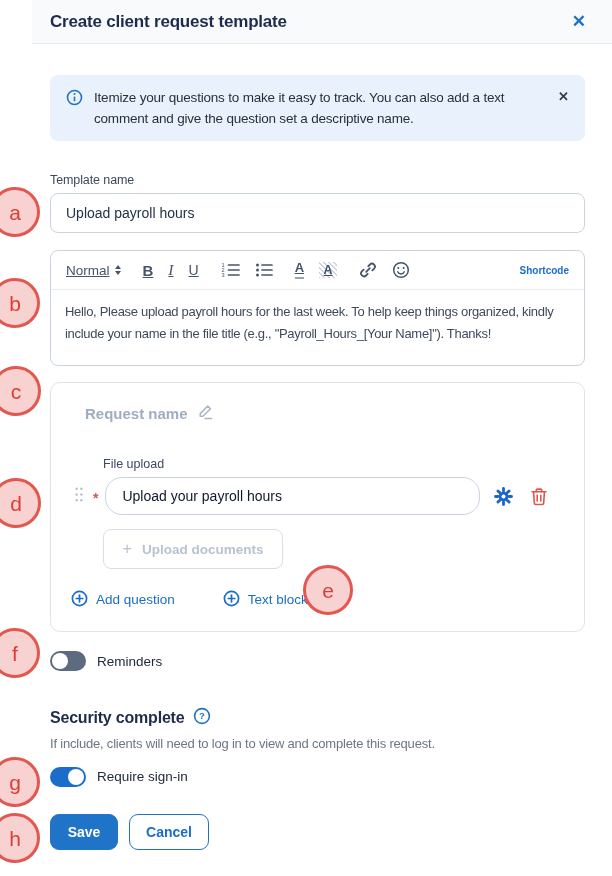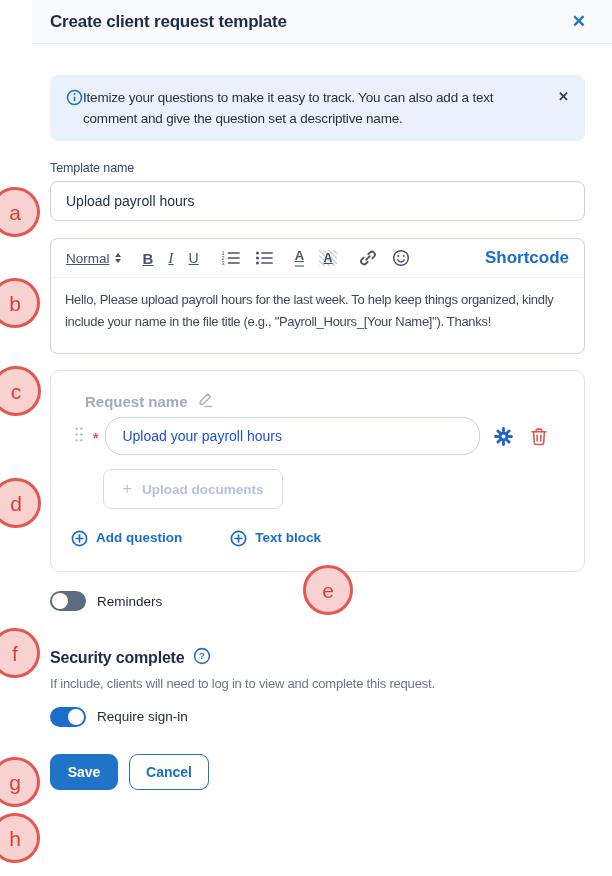--- a/index.html
+++ b/index.html
@@ -9,67 +9,67 @@
 
   .modal { position:absolute; left:32px; top:0; width:580px; height:876px; background:#fff; }
 
   .modal-header { height:44px; background:#f8fafc; border-bottom:1px solid #e7ecf2;
     display:flex; align-items:center; justify-content:space-between; padding:0 26px 0 18px; }
   .modal-title { font-size:17px; font-weight:bold; color:#1d2c4c; letter-spacing:-0.2px; }
   .modal-close { color:#2173c9; font-size:17px; font-weight:bold; cursor:pointer; line-height:1; }
 
   .modal-body { padding:31px 27px 0 18px; }
 
-  .banner { background:#e9f2fc; border-radius:8px; display:flex; 
+  .banner { background:#e9f2fc; border-radius:8px; display:flex; gap:11px;
     padding:12px 40px 12px 16px; position:relative; }
   .banner-icon { flex:0 0 auto; margin-top:2px; }
   .banner-text { font-size:13.5px; line-height:21px; color:#27303f; letter-spacing:-0.2px; max-width:455px; }
   .banner-close { position:absolute; right:16px; top:14px; color:#333e4e; font-size:13px; font-weight:bold; cursor:pointer; }
 
-  .field-label { margin-top:20px; font-size:12.5px; color:#3c4960; letter-spacing:-0.1px; }
+  .field-label { margin-top:32px; font-size:12.5px; color:#3c4960; letter-spacing:-0.1px; }
   .text-input { margin-top:6px; height:40px; border:1px solid #c9d4e0; border-radius:8px;
     display:flex; align-items:center; padding:0 15px; font-size:14px; color:#243246; background:#fff; }
 
   .editor { margin-top:17px; border:1px solid #c9d4e0; border-radius:8px; background:#fff; }
   .toolbar { height:39px; border-bottom:1px solid #e8edf2; display:flex; align-items:center; padding:0 15px; }
   .tb { display:inline-flex; align-items:center; justify-content:center; color:#44546a; cursor:pointer;text-decoration:underline; }
   .tb + .tb { margin-left:15px; }
   .tb.grp { margin-left:22px; }
   .format { font-size:13.5px; gap:5px; }
   .arrows { display:flex; flex-direction:column; gap:2px; }
   .arrows i { display:block; width:0; height:0; border-left:3.5px solid transparent; border-right:3.5px solid transparent; }
   .arrows .up { border-bottom:4.5px solid #44546a; }
   .arrows .dn { border-top:4.5px solid #44546a; }
   .tb-b { font-weight:bold; font-size:15px; }
   .tb-i { font-family:"Liberation Serif", serif; font-style:italic; font-size:15.5px; }
   .tb-u { font-size:14px; text-decoration:underline; }
   .tb-a { font-weight:bold; font-size:13px; border-bottom:2.5px solid #97a4b4; padding-bottom:1px; line-height:1.1; }
   .tb-ah { width:18px; height:16px; font-weight:bold; font-size:12.5px;
     background:repeating-linear-gradient(45deg,#ccd5df 0 1px,transparent 1px 3.5px); }
-  .shortcode { margin-left:auto; color:#1a6dc9; font-weight:bold; font-size:17px; cursor:pointer; }
+  .shortcode { margin-left:auto; color:#1a6dc9; font-weight:bold; font-size:10px; cursor:pointer; }
   .editor-body { padding:11px 15px 21px 14px; font-size:13px; line-height:21.5px; color:#3e4a5b; letter-spacing:-0.3px; }
 
   .card { margin-top:16px; border:1px solid #dde4ec; border-radius:10px; padding:20px 16px 24px 14px; }
   .req-name { margin-left:20px; display:flex; align-items:center; gap:9px;
     color:#9fadbf; font-weight:bold; font-size:15px; }
   .q-label { margin-left:38px; margin-top:34px; font-size:12.5px; color:#3c4960; }
   .q-row { margin-top:6px; margin-left:9px; display:flex; align-items:center; }
   .drag { cursor:grab; margin-right:9px; }
   .req-star { color:#e05252; font-size:14px; font-weight:bold; margin-right:7px; margin-top:3px; }
   .q-input { width:375px; height:38px; border:1px solid #c9d4e0; border-radius:17px;
-    display:flex; align-items:center; padding:0 16px; font-size:14px; color:#1d4ed8; }
+    display:flex; align-items:center; padding:0 16px; font-size:14px; color:#0f172a; }
   .icon-btn { display:inline-flex; align-items:center; justify-content:center; cursor:pointer; }
   .gear-btn { margin-left:14px; }
   .trash-btn { margin-left:17px; }
   .upload-btn { margin-left:38px; margin-top:14px; width:180px; height:40px; border:1px solid #d8dfe8;
     border-radius:8px; background:#fff; display:flex; align-items:center; justify-content:center; gap:10px;
     color:#b8c2d0; font-weight:bold; font-size:13.5px; cursor:pointer; }
   .upload-plus { font-size:16px; font-weight:normal; }
   .links-row { margin-top:21px; margin-left:6px; display:flex; align-items:center; }
-  .blue-link { display:inline-flex; align-items:flex-start; gap:8px; color:#1a6dc9; font-weight:bold;
+  .blue-link { display:inline-flex; align-items:flex-end; gap:8px; color:#1a6dc9; font-weight:normal;
     font-size:13.5px; cursor:pointer; }
   .blue-link + .blue-link { margin-left:48px; }
 
   .toggle-row { display:flex; align-items:center; gap:11px; }
   .row-reminders { margin-top:19px; }
   .toggle { width:36px; height:20px; border-radius:10px; background:#5d6b80; position:relative; cursor:pointer; flex:0 0 auto; }
   .toggle .knob { position:absolute; top:2px; left:2px; width:16px; height:16px; border-radius:50%; background:#fff; }
   .toggle.on { background:#1b6dc9; }
   .toggle.on .knob { left:18px; }
   .toggle-label { font-size:13.5px; color:#212b3b; }
@@ -184,20 +184,21 @@
         <div class="req-name">
           <span>Request name</span>
           <span>
             <svg width="17" height="17" viewBox="0 0 17 17" fill="none" stroke="#aab6c5" stroke-width="1.5">
                 <path d="M3.2 10.6 L10.8 3 l2.7 2.7 L5.9 13.3 H3.2 z" stroke-linejoin="round"></path>
                 <line x1="8" y1="15.6" x2="14.5" y2="15.6" stroke-linecap="round"></line>
               </svg>
           </span>
         </div>
 
+        <div class="q-label">File upload</div>
         <div class="q-row">
           <span class="drag">
             <svg width="10" height="17" viewBox="0 0 10 17">
                 <g fill="#b7c1ce">
                   <circle cx="2.6" cy="2.8" r="1.25"></circle>
                   <circle cx="7.4" cy="2.8" r="1.25"></circle>
                   <circle cx="2.6" cy="8.5" r="1.25"></circle>
                   <circle cx="7.4" cy="8.5" r="1.25"></circle>
                   <circle cx="2.6" cy="14.2" r="1.25"></circle>
                   <circle cx="7.4" cy="14.2" r="1.25"></circle>

